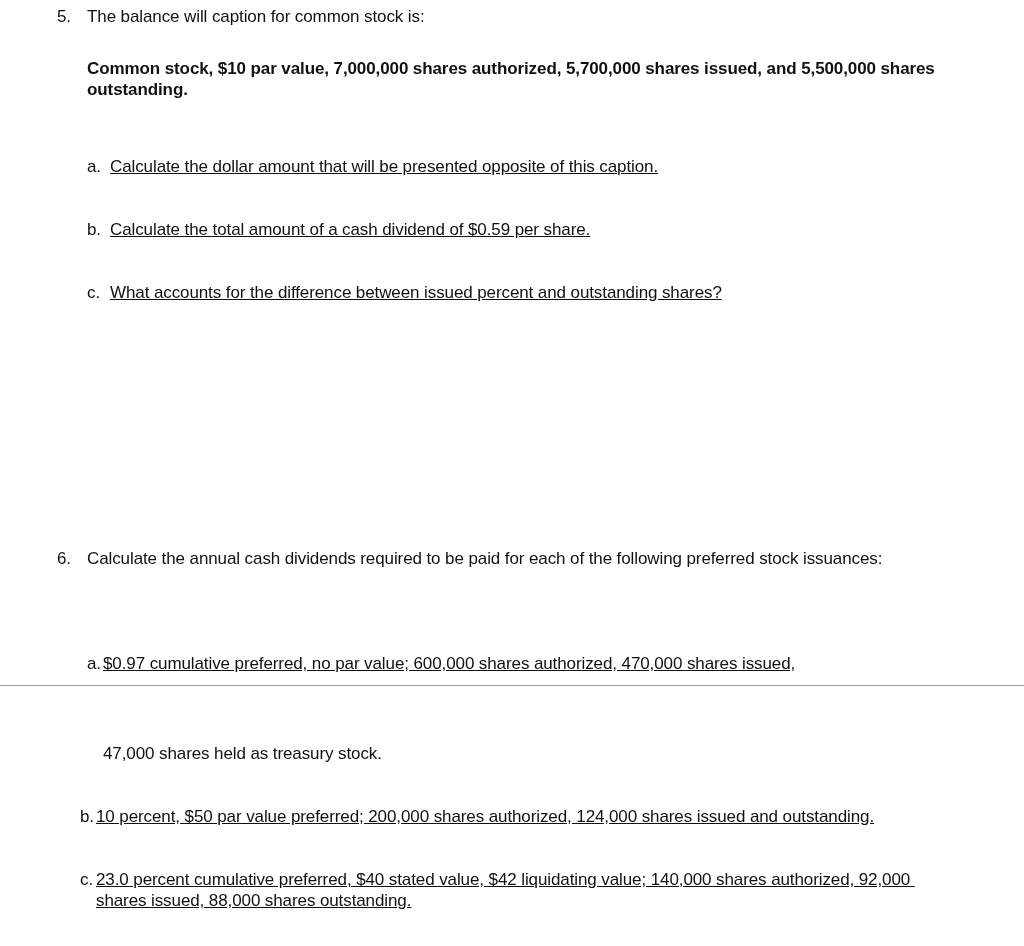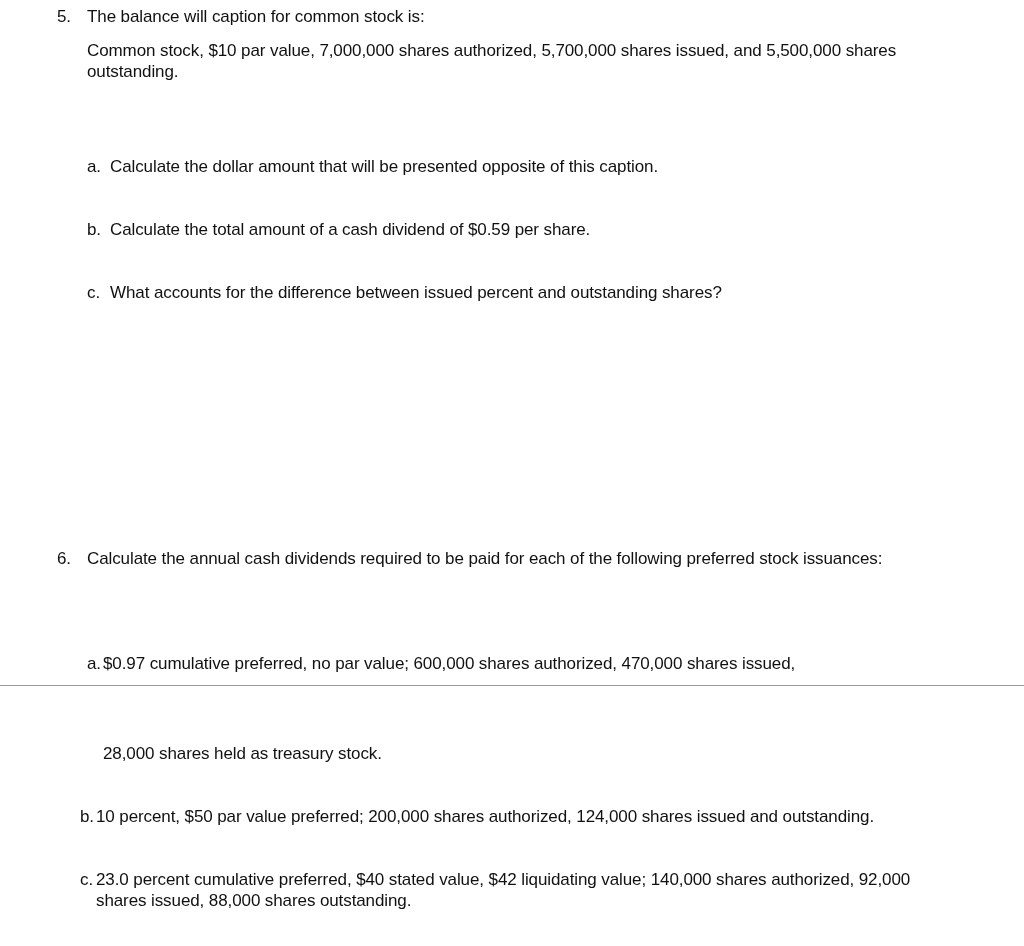--- a/index.html
+++ b/index.html
@@ -52,32 +52,34 @@
   .s-marker-wide {
     flex: 0 0 auto;
     width: 23px;
   }
   .s-marker-tight {
     flex: 0 0 auto;
     width: 16px;
   }
   .s-body {
     flex: 1 1 auto;
+    text-decoration: underline;
   }
 
   
   #q5 {
     left: 57px;
     top: 6px;
     width: 920px;
   }
   #q5-caption {
     left: 87px;
-    top: 40px;
+    top: 58px;
     width: 880px;
+    font-weight: bold;
   }
   #q5-subitems {
     left: 87px;
     top: 114px;
     width: 880px;
   }
   #q6 {
     left: 57px;
     top: 548px;
     width: 900px;
@@ -144,21 +146,21 @@
 
   <div class="block" id="q6-subitems">
     <div class="subitem">
       <span class="s-marker-tight">a.</span>
       <span class="s-body">$0.97 cumulative preferred, no par value; 600,000 shares authorized, 470,000 shares issued,</span>
     </div>
   </div>
 
   <div class="page-divider"></div>
 
-  <div class="block" id="p2-continuation">28,000 shares held as treasury stock.</div>
+  <div class="block" id="p2-continuation">47,000 shares held as treasury stock.</div>
 
   <div class="block" id="p2-subitems">
     <div class="subitem">
       <span class="s-marker-tight">b.</span>
       <span class="s-body">10 percent, $50 par value preferred; 200,000 shares authorized, 124,000 shares issued and outstanding.</span>
     </div>
     <div class="subitem">
       <span class="s-marker-tight">c.</span>
       <span class="s-body">23.0 percent cumulative preferred, $40 stated value, $42 liquidating value; 140,000 shares authorized, 92,000 shares issued, 88,000 shares outstanding.</span>
     </div>

